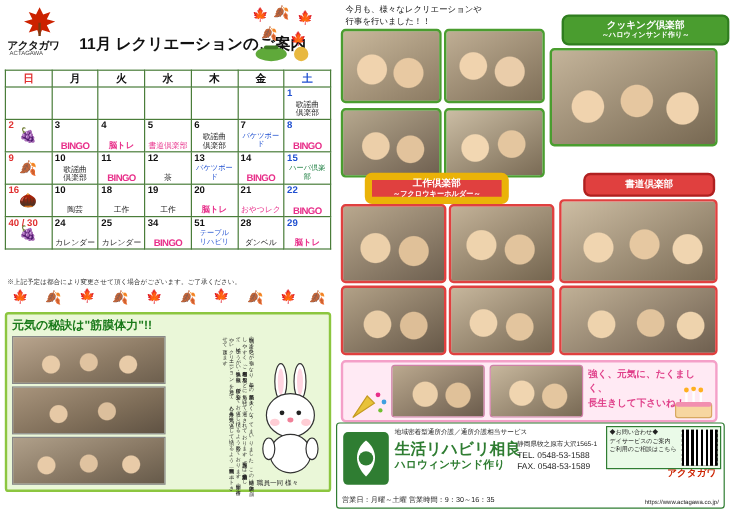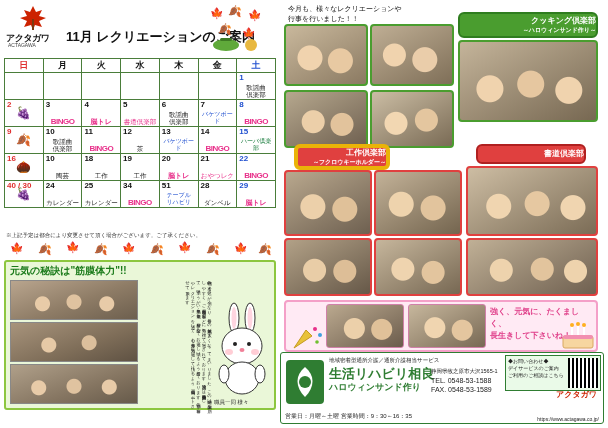--- a/index.html
+++ b/index.html
@@ -62,21 +62,21 @@
   .gb-ph { position:absolute; border:1px solid #888; background:#9b8a7a; overflow:hidden; }
   .gb-text { position:absolute; left:136px; top:16px; width:70px; height:130px; font-size:4.2px; line-height:5.5px; color:#222; writing-mode:vertical-rl; text-orientation:mixed; }
   .gb-rabbit { position:absolute; left:206px; top:40px; width:62px; height:96px; }
   .gb-sign { position:absolute; left:208px; bottom:2px; font-size:5.5px; color:#222; }
 
   
   .right-col { position:absolute; left:280px; top:4px; width:324px; height:420px; }
 
   .rc-note { position:absolute; left:8px; top:0px; font-size:7px; color:#111; line-height:10px; }
 
-  .badge { position:absolute; border-radius:6px; text-align:center; color:#fff; font-weight:bold; display:flex; flex-direction:column; align-items:flex-end; justify-content:center; }
+  .badge { position:absolute; border-radius:6px; text-align:center; color:#fff; font-weight:bold; display:flex; flex-direction:column; align-items:center; justify-content:center;margin-left:10px; }
   .badge .b1 { font-size:8px; line-height:10px; }
   .badge .b2 { font-size:6px; line-height:8px; }
 
   .photo { position:absolute; border:1px solid #9aa; overflow:hidden; }
 
   
   .pc { position:absolute; inset:0; }
 
   .pinkbox { position:absolute; border:2px solid #f4a0c8; background:#ffeaf4; border-radius:4px; }
 
@@ -359,21 +359,21 @@
     <div class="photo" style="left:178px;top:36px;width:140px;height:82px;border:2px solid #4a9d2f;border-radius:4px;background:linear-gradient(150deg,#c4b49a,#776852);">
       <div class="pc" style="background:radial-gradient(circle at 22% 60%,#f0d3ae 0 13px,transparent 14px),radial-gradient(circle at 52% 54%,#e6c7a0 0 13px,transparent 14px),radial-gradient(circle at 80% 62%,#f0d3ae 0 13px,transparent 14px);"></div>
     </div>
     <div class="photo" style="left:4px;top:86px;width:84px;height:58px;border:2px solid #4a9d2f;border-radius:4px;background:linear-gradient(150deg,#b6a88e,#6f6050);">
       <div class="pc" style="background:radial-gradient(circle at 34% 55%,#eccfa9 0 11px,transparent 12px),radial-gradient(circle at 70% 60%,#e2c39c 0 11px,transparent 12px);"></div>
     </div>
     <div class="photo" style="left:90px;top:86px;width:84px;height:58px;border:2px solid #4a9d2f;border-radius:4px;background:linear-gradient(150deg,#cbbda4,#7a6b55);">
       <div class="pc" style="background:radial-gradient(circle at 30% 58%,#f2d7b2 0 11px,transparent 12px),radial-gradient(circle at 68% 52%,#e4c69f 0 11px,transparent 12px);"></div>
     </div>
 
-    <div class="badge" style="left:14px;top:140px;width:96px;height:26px;background:#e0403f;border:4px solid #eab308;">
+    <div class="badge" style="left:14px;top:140px;width:120px;height:26px;background:#e0403f;border:6px solid #eab308;">
       <span class="b1">工作倶楽部</span>
       <span class="b2">～フクロウキーホルダー～</span>
     </div>
 
     <div class="badge" style="left:196px;top:140px;width:110px;height:20px;background:#e0403f;border:2px solid #b02020;">
       <span class="b1">書道倶楽部</span>
     </div>
 
     <div class="photo" style="left:4px;top:166px;width:88px;height:66px;border:2px solid #e0403f;border-radius:4px;background:linear-gradient(150deg,#b9a88e,#6e6050);">
       <div class="pc" style="background:radial-gradient(circle at 32% 56%,#ecd0aa 0 12px,transparent 13px),radial-gradient(circle at 70% 60%,#e0c199 0 12px,transparent 13px);"></div>

